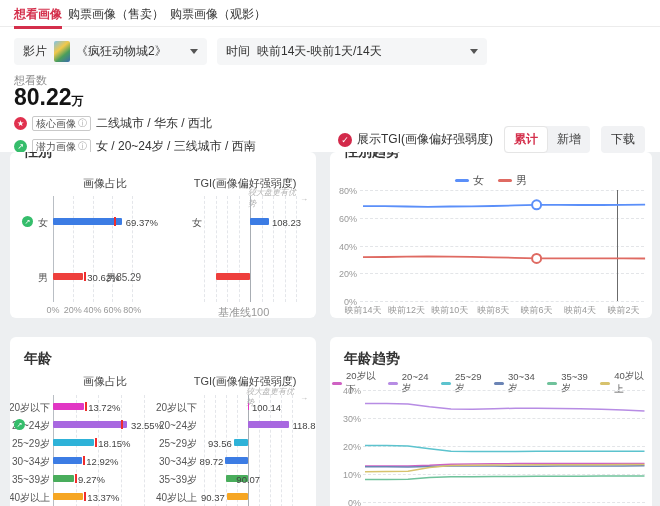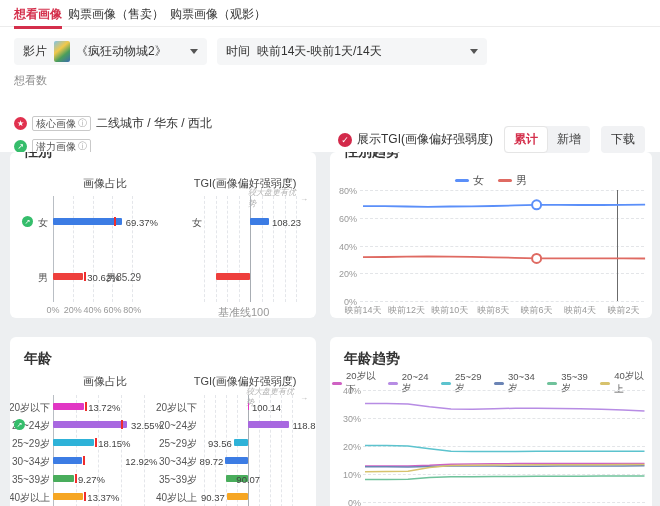--- a/index.html
+++ b/index.html
@@ -81,35 +81,37 @@
     <span>《疯狂动物城2》</span>
     <span class="caret"></span>
   </div>
   <div class="sel" style="left:217px;width:270px">
     <span class="lab">时间</span>
     <span>映前14天-映前1天/14天</span>
     <span class="caret"></span>
   </div>
 
   <div class="stat-label">想看数</div>
+  <div class="stat-value"><span>80.22</span><span class="stat-unit">万</span></div>
 
   <div class="prow" style="top:116px">
     <span class="picon core">★</span>
     <span class="ptag">
         <span>核心画像</span>
         <span class="pinfo">ⓘ</span>
       </span>
     <span>二线城市 / 华东 / 西北</span>
   </div>
   <div class="prow" style="top:139px">
     <span class="picon pot">↗</span>
     <span class="ptag">
         <span>潜力画像</span>
         <span class="pinfo">ⓘ</span>
       </span>
+    <span>女 / 20~24岁 / 三线城市 / 西南</span>
   </div>
 
   <div class="controls">
     <span class="chk">
       <span class="chkicon">✓</span>
       <span class="chklab">展示TGI(画像偏好强弱度)</span>
     </span>
     <span class="seg">
       <span class="segbtn on">累计</span>
       <span class="segbtn">新增</span>
@@ -230,21 +232,21 @@
         <div class="hbar" style="left: 43px; top: 84px; width: 73.8885px; height: 7px; background: rgb(168, 104, 224);"></div>
         <div class="mtick" style="left: 110.646px; top: 83px; height: 9px;"></div>
         <div class="val" style="left: 120.888px; top: 82.5px;">32.55%</div>
         <div class="cat" style="left: -30px; width: 70px; top: 100px;">25~29岁</div>
         <div class="hbar" style="left: 43px; top: 102px; width: 41.2005px; height: 7px; background: rgb(46, 178, 216);"></div>
         <div class="mtick" style="left: 84.768px; top: 101px; height: 9px;"></div>
         <div class="val" style="left: 88.2005px; top: 100.5px;">18.15%</div>
         <div class="cat" style="left: -30px; width: 70px; top: 118px;">30~34岁</div>
         <div class="hbar" style="left: 43px; top: 120px; width: 29.3284px; height: 7px; background: rgb(60, 124, 228);"></div>
         <div class="mtick" style="left: 72.737px; top: 119px; height: 9px;"></div>
-        <div class="val" style="left: 76.3284px; top: 118.5px; padding-left: 39px;">12.92%</div>
+        <div class="val" style="left: 76.3284px; top: 118.5px;">12.92%</div>
         <div class="cat" style="left: -30px; width: 70px; top: 136px;">35~39岁</div>
         <div class="hbar" style="left: 43px; top: 138px; width: 21.0429px; height: 7px; background: rgb(73, 173, 92);"></div>
         <div class="mtick" style="left: 64.792px; top: 137px; height: 9px;"></div>
         <div class="val" style="left: 68.0429px; top: 136.5px;">9.27%</div>
         <div class="cat" style="left: -30px; width: 70px; top: 154px;">40岁以上</div>
         <div class="hbar" style="left: 43px; top: 156px; width: 30.3499px; height: 7px; background: rgb(246, 166, 35);"></div>
         <div class="mtick" style="left: 73.872px; top: 155px; height: 9px;"></div>
         <div class="val" style="left: 77.3499px; top: 154.5px;">13.37%</div>
       </div>
     <div id="atgi">

